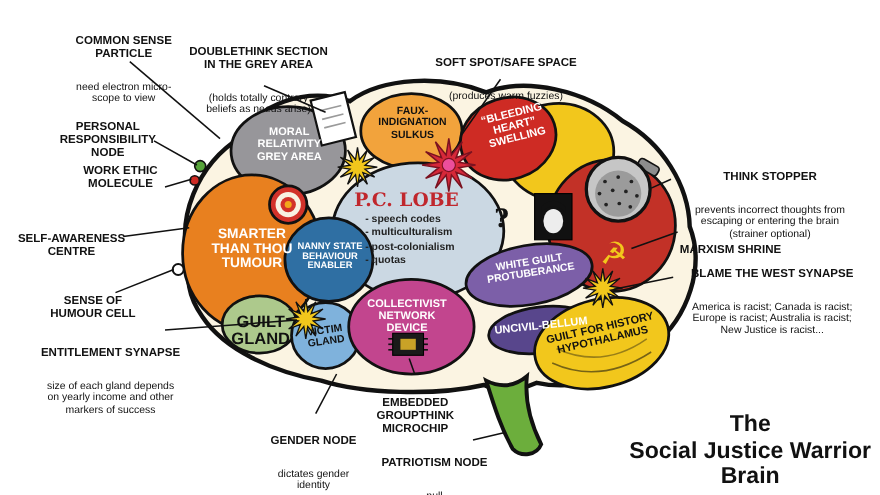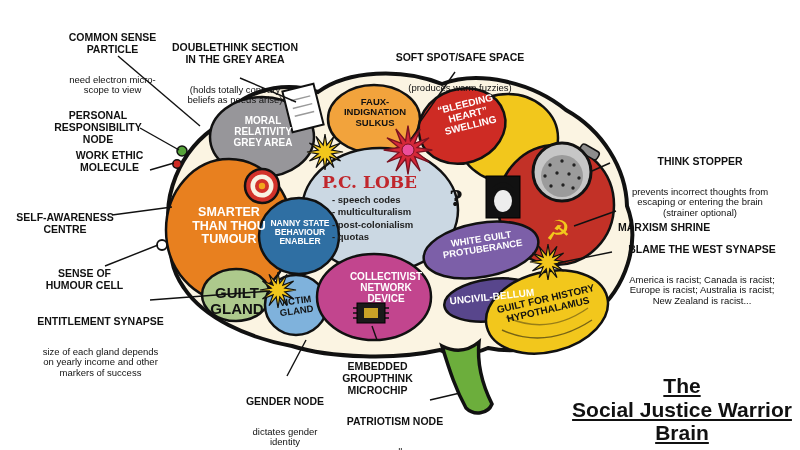--- a/index.html
+++ b/index.html
@@ -190,21 +190,21 @@
   </div>
 
   <div class="co" style="left:618px;top:204px;width:130px;text-align:left;">
     <div class="t">MARXISM SHRINE</div>
   </div>
 
   <div class="co" style="left:608px;top:226px;width:188px;">
     <div class="t">BLAME THE WEST SYNAPSE</div>
     <div class="d">America is racist; Canada is racist;
 Europe is racist; Australia is racist;
-New Zealand is racist...</div>
+New Justice is racist...</div>
   </div>
 
   <div class="co" style="left:235px;top:378px;width:100px;">
     <div class="t">GENDER NODE</div>
     <div class="d">dictates gender
 identity</div>
   </div>
 
   <div class="co" style="left:340px;top:398px;width:110px;">
     <div class="t">PATRIOTISM NODE</div>
@@ -238,26 +238,26 @@
 - quotas</div>
   </div>
 
   <div class="rl" style="left:266px;top:219px;width:68px;font-size:8.5px;color:#fff;">NANNY STATE
 BEHAVIOUR
 ENABLER</div>
   <div class="rl" style="left:210px;top:285px;width:54px;font-size:15px;color:#111;">GUILT
 GLAND</div>
   <div class="rl" style="left:268px;top:296px;width:56px;font-size:9.5px;color:#111;transform:rotate(-8deg);">VICTIM
 GLAND</div>
-  <div class="rl" style="left:338px;top:272px;width:96px;font-size:10px;color:#fff;">COLLECTIVIST
+  <div class="rl" style="left:322px;top:272px;width:96px;font-size:10px;color:#fff;">COLLECTIVIST
 NETWORK
 DEVICE</div>
   <div class="rl" style="left:428px;top:234px;width:108px;font-size:9.5px;color:#fff;transform:rotate(-9deg);">WHITE GUILT
 PROTUBERANCE</div>
   <div class="rl" style="left:442px;top:292px;width:100px;font-size:10px;color:#fff;transform:rotate(-6deg);">UNCIVIL-BELLUM</div>
   <div class="rl" style="left:488px;top:294px;width:118px;font-size:10px;color:#111;transform:rotate(-13deg);">GUILT FOR HISTORY
 HYPOTHALAMUS</div>
 
-  <div class="main-title" style="left:572px;top:374px;width:220px;text-decoration:underline;">The
+  <div class="main-title" style="left:572px;top:374px;width:220px;">The
 Social Justice Warrior
 Brain</div>
 
 </div>
 
 </body></html>

